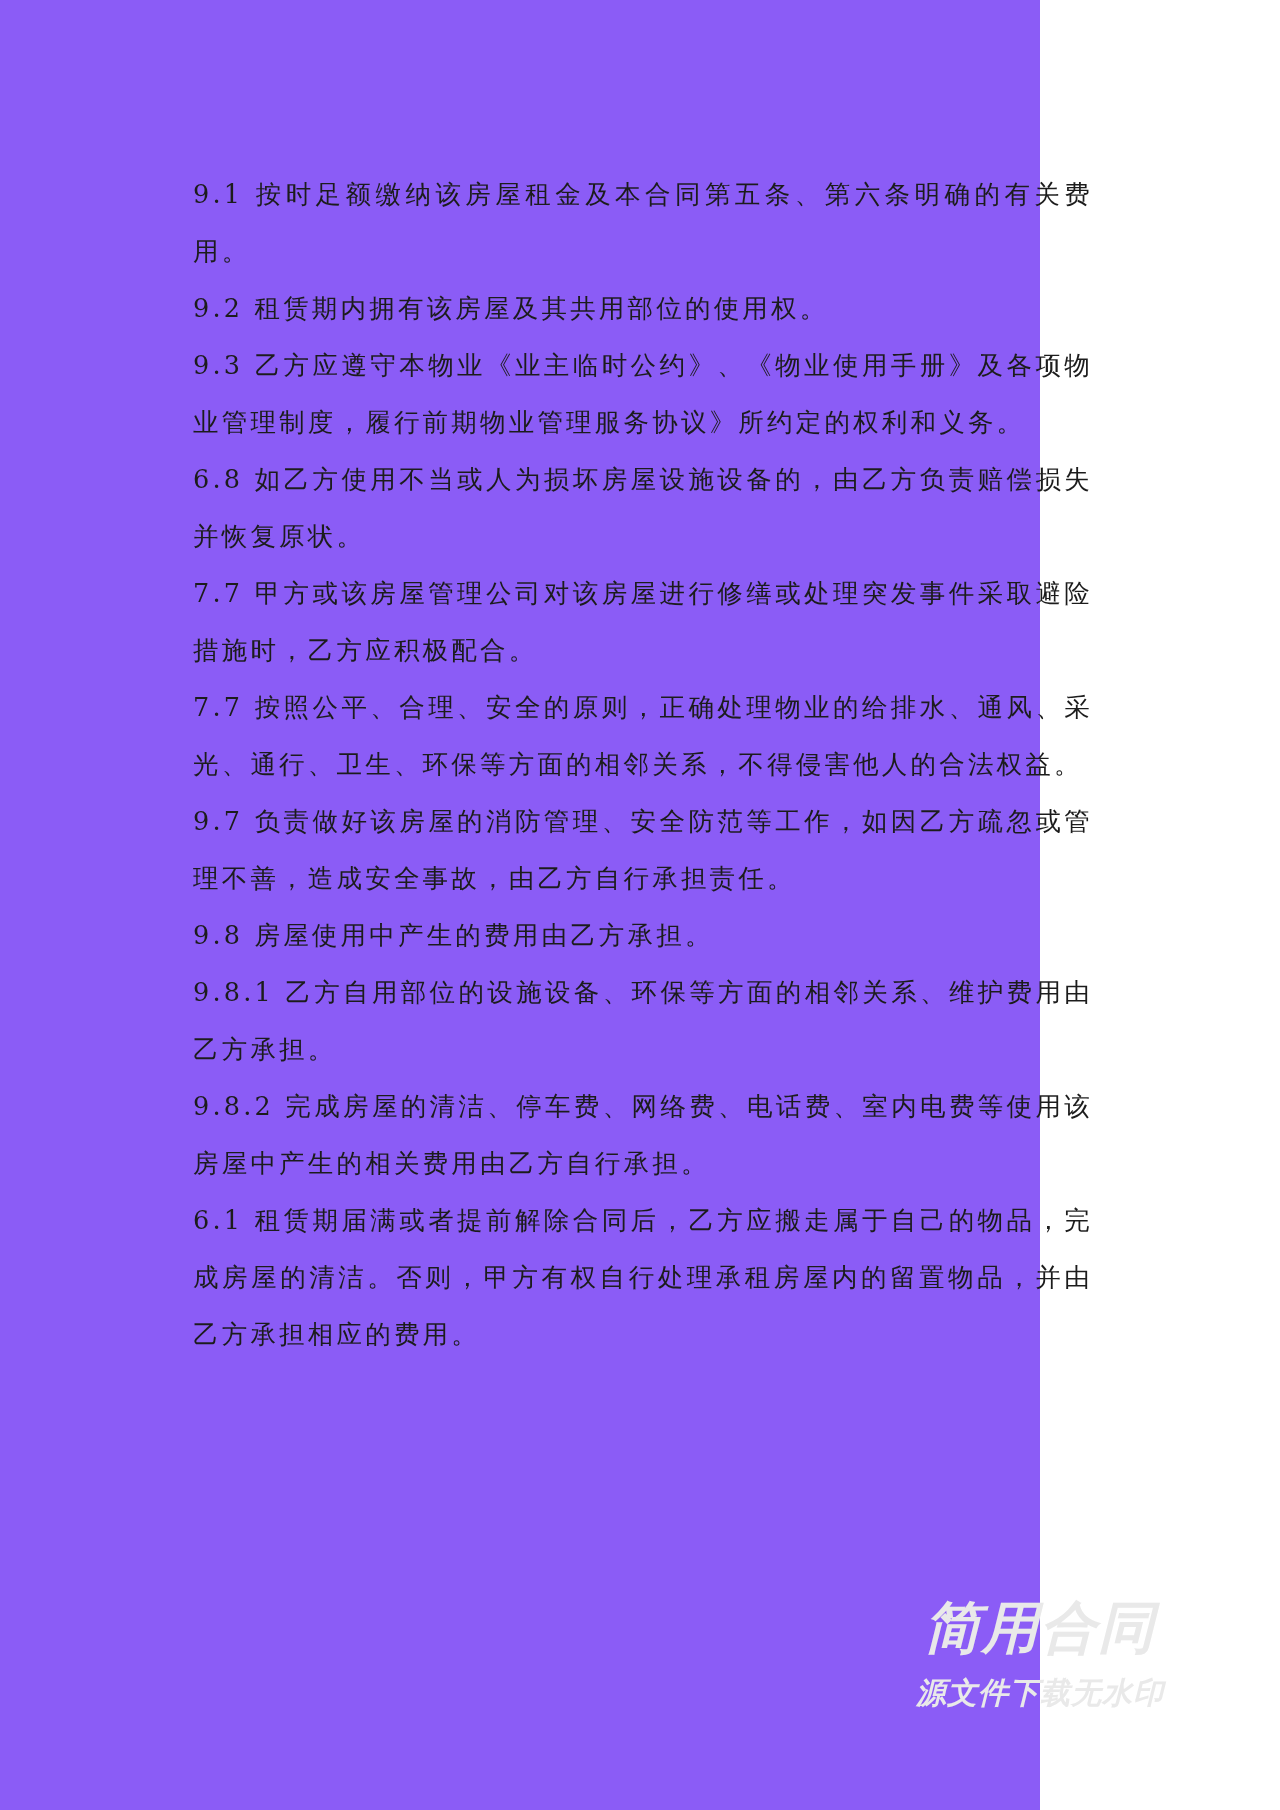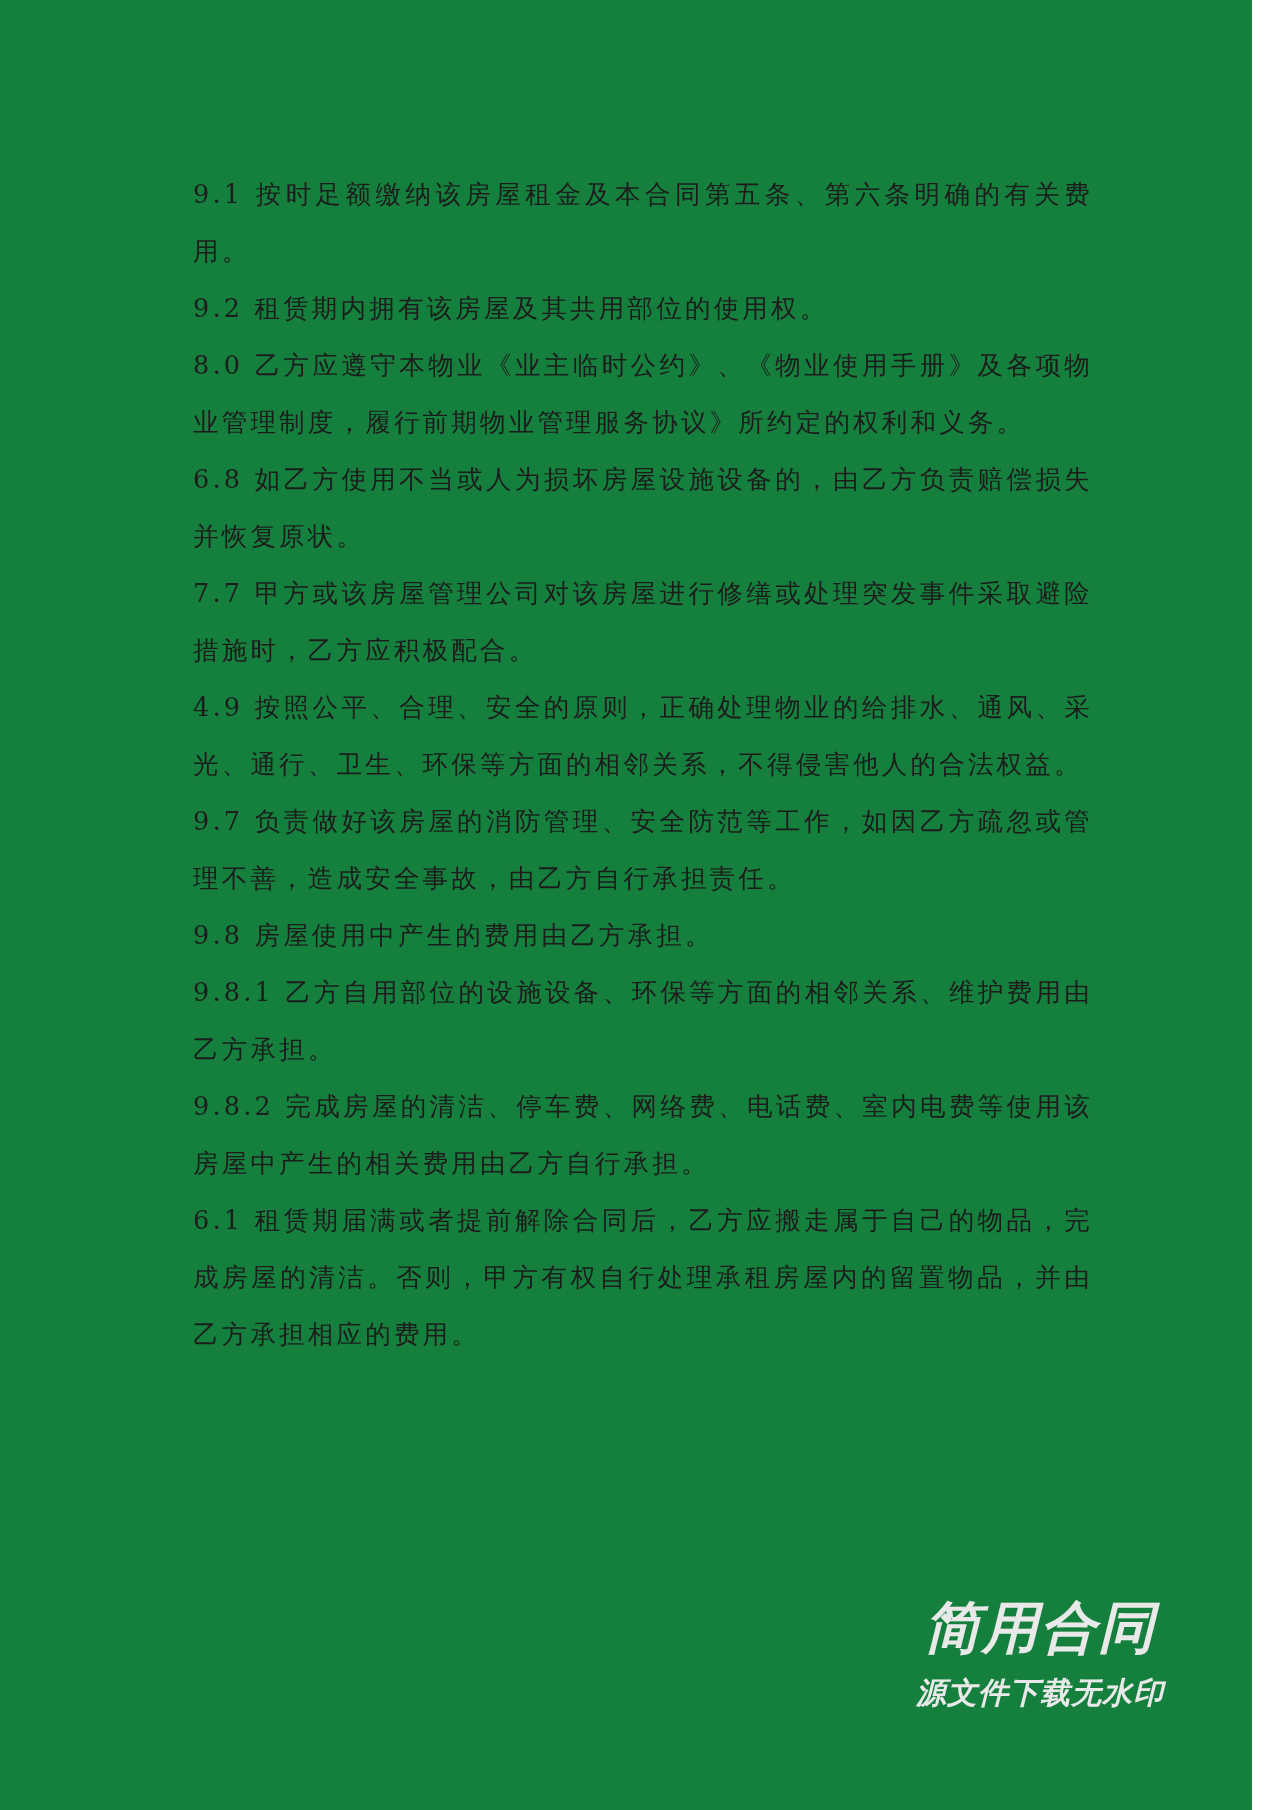--- a/index.html
+++ b/index.html
@@ -1,18 +1,18 @@
 <!DOCTYPE html>
 <html><head>
 <meta charset="utf-8">
 <style>
   html, body { margin: 0; padding: 0; background: #ffffff; }
   body { width: 1280px; height: 1810px; position: relative; overflow: hidden; }
   .page {
-    position: absolute; left: 0; top: 0; width: 1252px; height: 1810px; background: #15803d;
+    position: absolute; left: 0; top: 0; width: 1040px; height: 1810px; background: #8b5cf6;
   }
   .content {
     position: absolute;
     left: 193px;
     top: 166px;
     width: 900px;
     font-family: "DejaVu Serif", "Liberation Serif", serif;
     font-size: 25.5px;
     line-height: 57px;
     color: #1c1c1c;
@@ -33,24 +33,24 @@
   .wm-title { font-size: 56px; font-weight: bold; letter-spacing: 2px; line-height: 66px; }
   .wm-sub { font-size: 30px; font-weight: bold; letter-spacing: 1px; line-height: 44px; margin-top: 10px; }
 </style>
 </head>
 <body>
 
 <div class="page">
   <div class="content">
     <p class="para">9.1 按时足额缴纳该房屋租金及本合同第五条、第六条明确的有关费用。</p>
     <p class="para">9.2 租赁期内拥有该房屋及其共用部位的使用权。</p>
-    <p class="para">8.0 乙方应遵守本物业《业主临时公约》、《物业使用手册》及各项物业管理制度，履行前期物业管理服务协议》所约定的权利和义务。</p>
+    <p class="para">9.3 乙方应遵守本物业《业主临时公约》、《物业使用手册》及各项物业管理制度，履行前期物业管理服务协议》所约定的权利和义务。</p>
     <p class="para">6.8 如乙方使用不当或人为损坏房屋设施设备的，由乙方负责赔偿损失并恢复原状。</p>
     <p class="para">7.7 甲方或该房屋管理公司对该房屋进行修缮或处理突发事件采取避险措施时，乙方应积极配合。</p>
-    <p class="para">4.9 按照公平、合理、安全的原则，正确处理物业的给排水、通风、采光、通行、卫生、环保等方面的相邻关系，不得侵害他人的合法权益。</p>
+    <p class="para">7.7 按照公平、合理、安全的原则，正确处理物业的给排水、通风、采光、通行、卫生、环保等方面的相邻关系，不得侵害他人的合法权益。</p>
     <p class="para">9.7 负责做好该房屋的消防管理、安全防范等工作，如因乙方疏忽或管理不善，造成安全事故，由乙方自行承担责任。</p>
     <p class="para">9.8 房屋使用中产生的费用由乙方承担。</p>
     <p class="para">9.8.1 乙方自用部位的设施设备、环保等方面的相邻关系、维护费用由乙方承担。</p>
     <p class="para">9.8.2 完成房屋的清洁、停车费、网络费、电话费、室内电费等使用该房屋中产生的相关费用由乙方自行承担。</p>
     <p class="para">6.1 租赁期届满或者提前解除合同后，乙方应搬走属于自己的物品，完成房屋的清洁。否则，甲方有权自行处理承租房屋内的留置物品，并由乙方承担相应的费用。</p>
   </div>
 
   <div class="watermark">
     <div class="wm-title">简用合同</div>
     <div class="wm-sub">源文件下载无水印</div>

